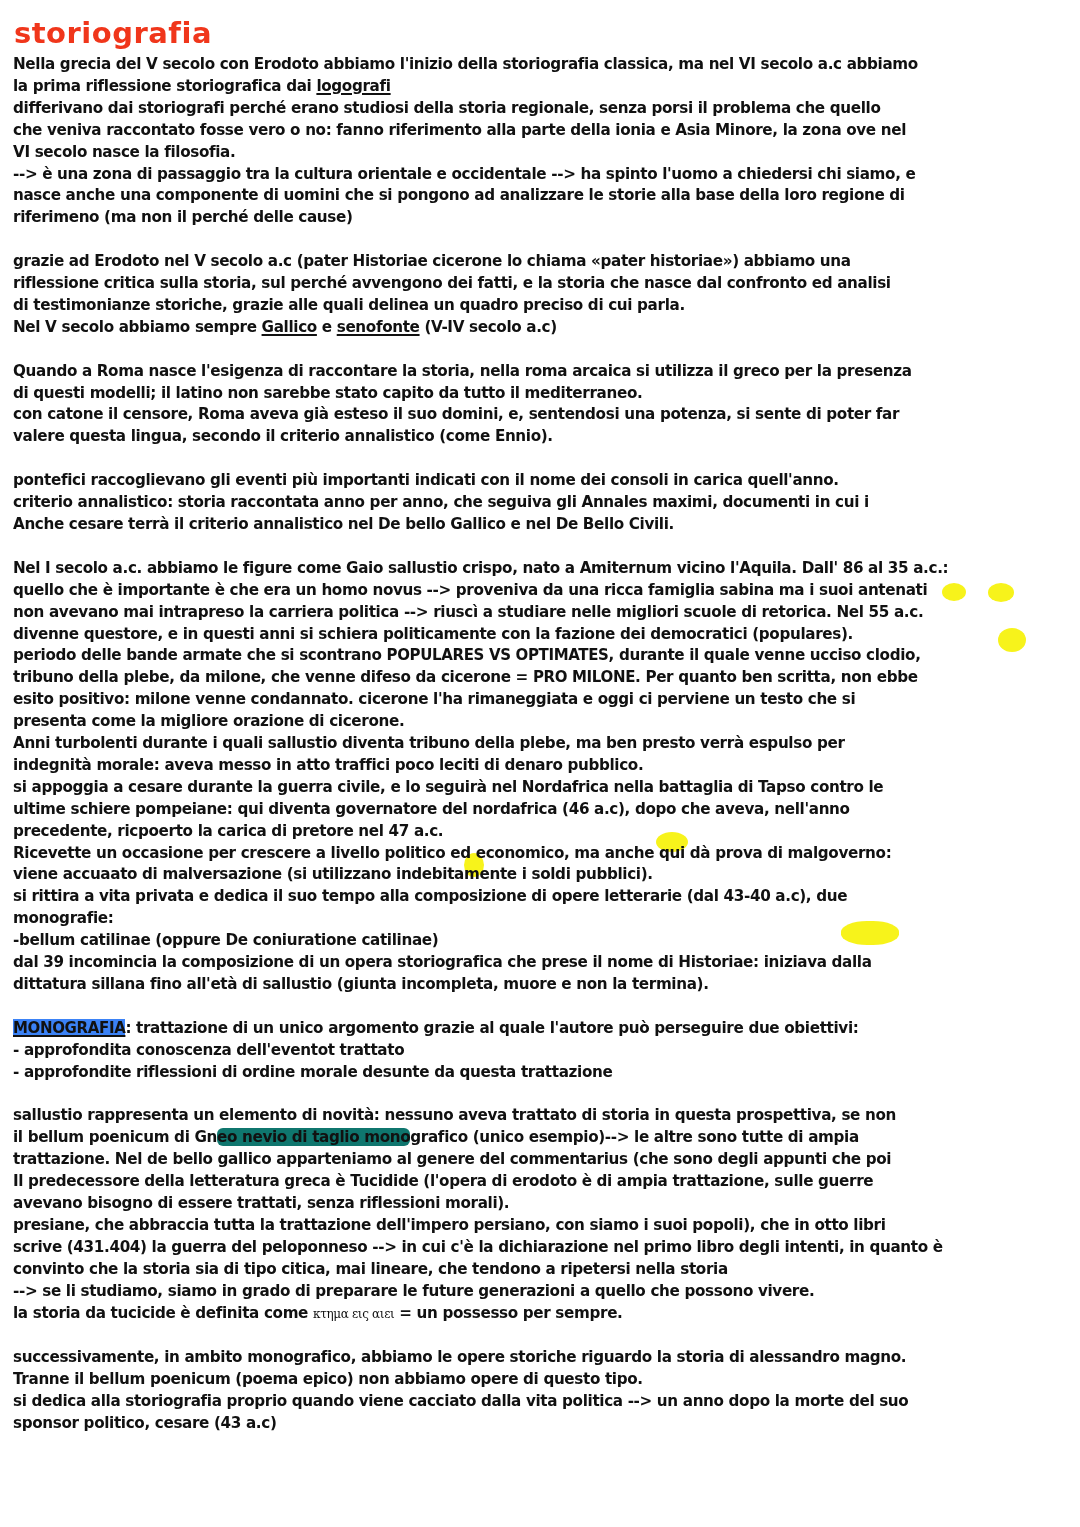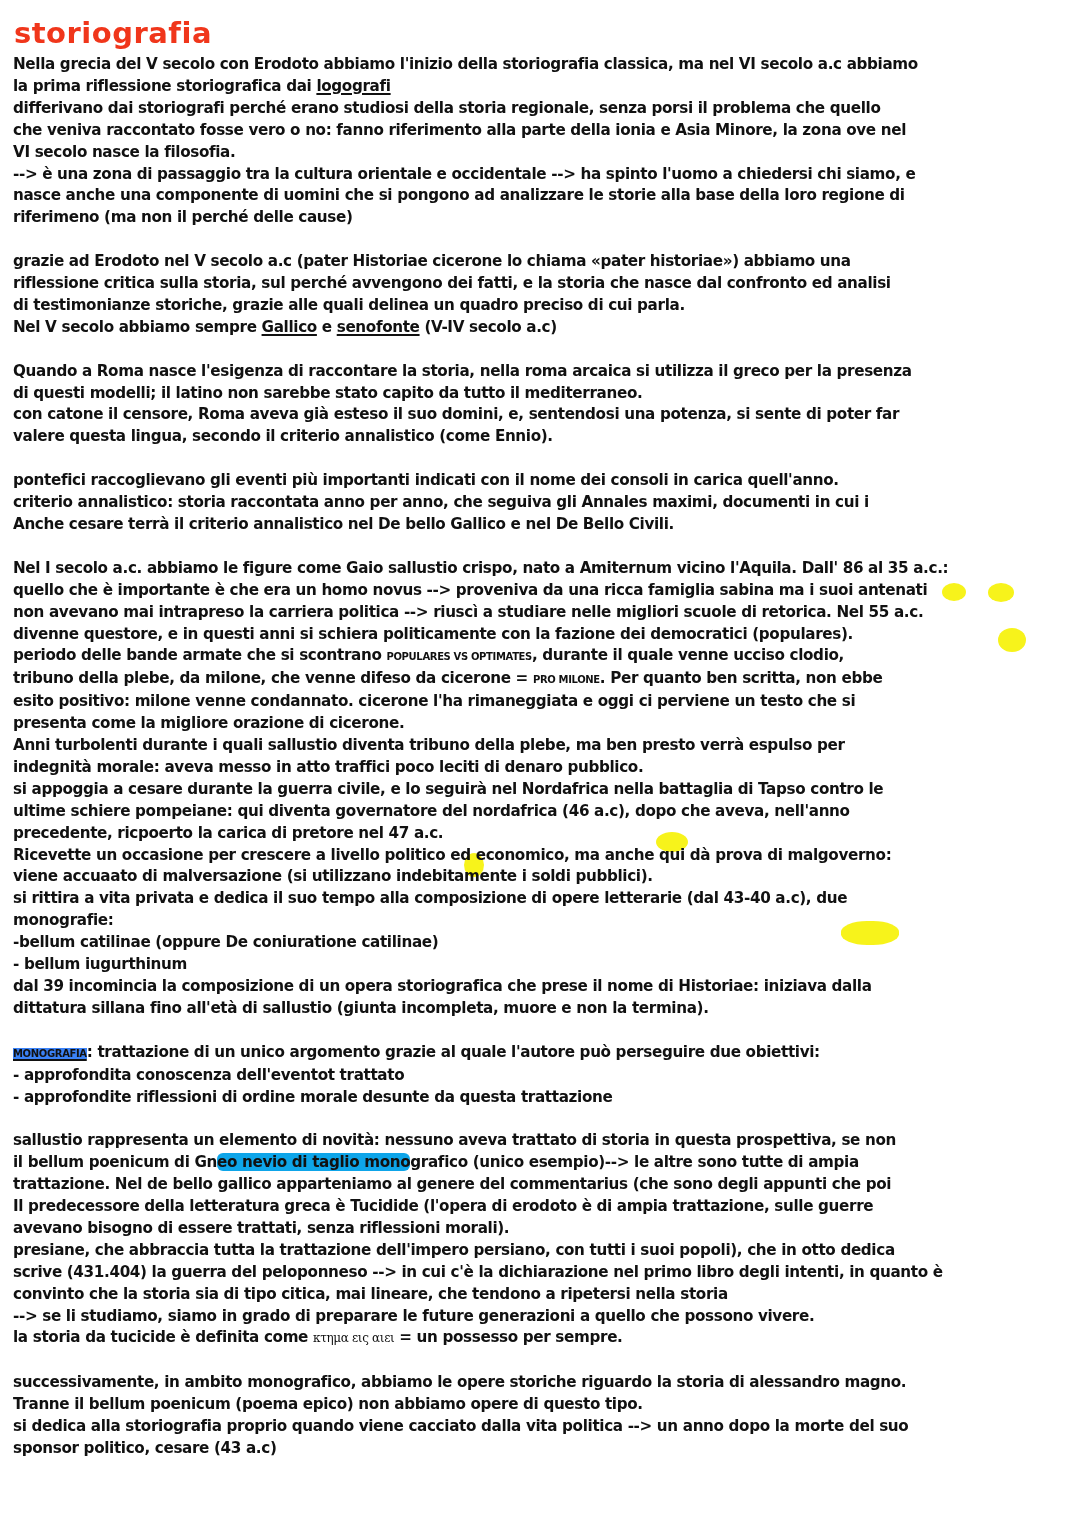--- a/index.html
+++ b/index.html
@@ -14,23 +14,23 @@
     font-weight: bold; font-size: 29px; line-height: 36px;
     color: #f0361b; letter-spacing: 0.5px; margin: 1px; height: 38px;
   }
   .line {
     font-size: 15.2px; line-height: 21.9px; white-space: nowrap;
     font-weight: 600; letter-spacing: -0.35px; position: relative;
   }
   .gap { height: 21.9px; }
   .u { text-decoration: underline; text-decoration-thickness: 1.5px; text-underline-offset: 2px; }
   .hl-yellow { background: #3b82f6; }
-  .hl-green { background: #0ea5e9; border-radius: 6px; }
+  .hl-green { background: #0f766e; border-radius: 6px; }
   .greek { font-family: "DejaVu Serif", serif; font-weight: normal; font-size: 12px; }
-  .caps { font-size: 10px; }
+  .caps { font-size: 15px; }
   .dot {
     position: absolute; background: #f7f20f; border-radius: 50%;
     opacity: 0.95; pointer-events: none; z-index: 0;
   }
   .txt { position: relative; z-index: 1; }
 </style>
 </head>
 <body>
 
 <div class="dot" style="left:942px;top:583px;width:24px;height:18px;"></div>
@@ -90,40 +90,39 @@
     <div class="line txt">Anni turbolenti durante i quali sallustio diventa tribuno della plebe, ma ben presto verrà espulso per</div>
     <div class="line txt">indegnità morale: aveva messo in atto traffici poco leciti di denaro pubblico.</div>
     <div class="line txt">si appoggia a cesare durante la guerra civile, e lo seguirà nel Nordafrica nella battaglia di Tapso contro le</div>
     <div class="line txt">ultime schiere pompeiane: qui diventa governatore del nordafrica (46 a.c), dopo che aveva, nell'anno</div>
     <div class="line txt">precedente, ricpoerto la carica di pretore nel 47 a.c.</div>
     <div class="line txt">Ricevette un occasione per crescere a livello politico ed economico, ma anche qui dà prova di malgoverno:</div>
     <div class="line txt">viene accuaato di malversazione (si utilizzano indebitamente i soldi pubblici).</div>
     <div class="line txt">si rittira a vita privata e dedica il suo tempo alla composizione di opere letterarie (dal 43-40 a.c), due</div>
     <div class="line txt">monografie:</div>
     <div class="line txt">-bellum catilinae (oppure De coniuratione catilinae)</div>
-    <div class="line txt">- bellum iugurthinum</div>
     <div class="line txt">dal 39 incomincia la composizione di un opera storiografica che prese il nome di Historiae: iniziava dalla</div>
     <div class="line txt">dittatura sillana fino all'età di sallustio (giunta incompleta, muore e non la termina).</div>
   </div>
   <div class="gap"></div>
 
   <div>
     <div class="line txt"><span class="u hl-yellow caps">MONOGRAFIA</span><span>: trattazione di un unico argomento grazie al quale l'autore può perseguire due obiettivi:</span></div>
     <div class="line txt">- approfondita conoscenza dell'eventot trattato</div>
     <div class="line txt">- approfondite riflessioni di ordine morale desunte da questa trattazione</div>
   </div>
   <div class="gap"></div>
 
   <div>
     <div class="line txt">sallustio rappresenta un elemento di novità: nessuno aveva trattato di storia in questa prospettiva, se non</div>
     <div class="line txt"><span>il bellum poenicum di Gn</span><span class="hl-green">eo nevio di taglio mono</span><span>grafico (unico esempio)--&gt; le altre sono tutte di ampia</span></div>
     <div class="line txt">trattazione. Nel de bello gallico apparteniamo al genere del commentarius (che sono degli appunti che poi</div>
     <div class="line txt">Il predecessore della letteratura greca è Tucidide (l'opera di erodoto è di ampia trattazione, sulle guerre</div>
     <div class="line txt">avevano bisogno di essere trattati, senza riflessioni morali).</div>
-    <div class="line txt">presiane, che abbraccia tutta la trattazione dell'impero persiano, con tutti i suoi popoli), che in otto dedica</div>
+    <div class="line txt">presiane, che abbraccia tutta la trattazione dell'impero persiano, con siamo i suoi popoli), che in otto libri</div>
     <div class="line txt">scrive (431.404) la guerra del peloponneso --&gt; in cui c'è la dichiarazione nel primo libro degli intenti, in quanto è</div>
     <div class="line txt">convinto che la storia sia di tipo citica, mai lineare, che tendono a ripetersi nella storia</div>
     <div class="line txt">--&gt; se li studiamo, siamo in grado di preparare le future generazioni a quello che possono vivere.</div>
     <div class="line txt"><span>la storia da tucicide è definita come </span><span class="greek">κτημα εις αιει</span><span> = un possesso per sempre.</span></div>
   </div>
   <div class="gap"></div>
 
   <div>
     <div class="line txt">successivamente, in ambito monografico, abbiamo le opere storiche riguardo la storia di alessandro magno.</div>
     <div class="line txt">Tranne il bellum poenicum (poema epico) non abbiamo opere di questo tipo.</div>

